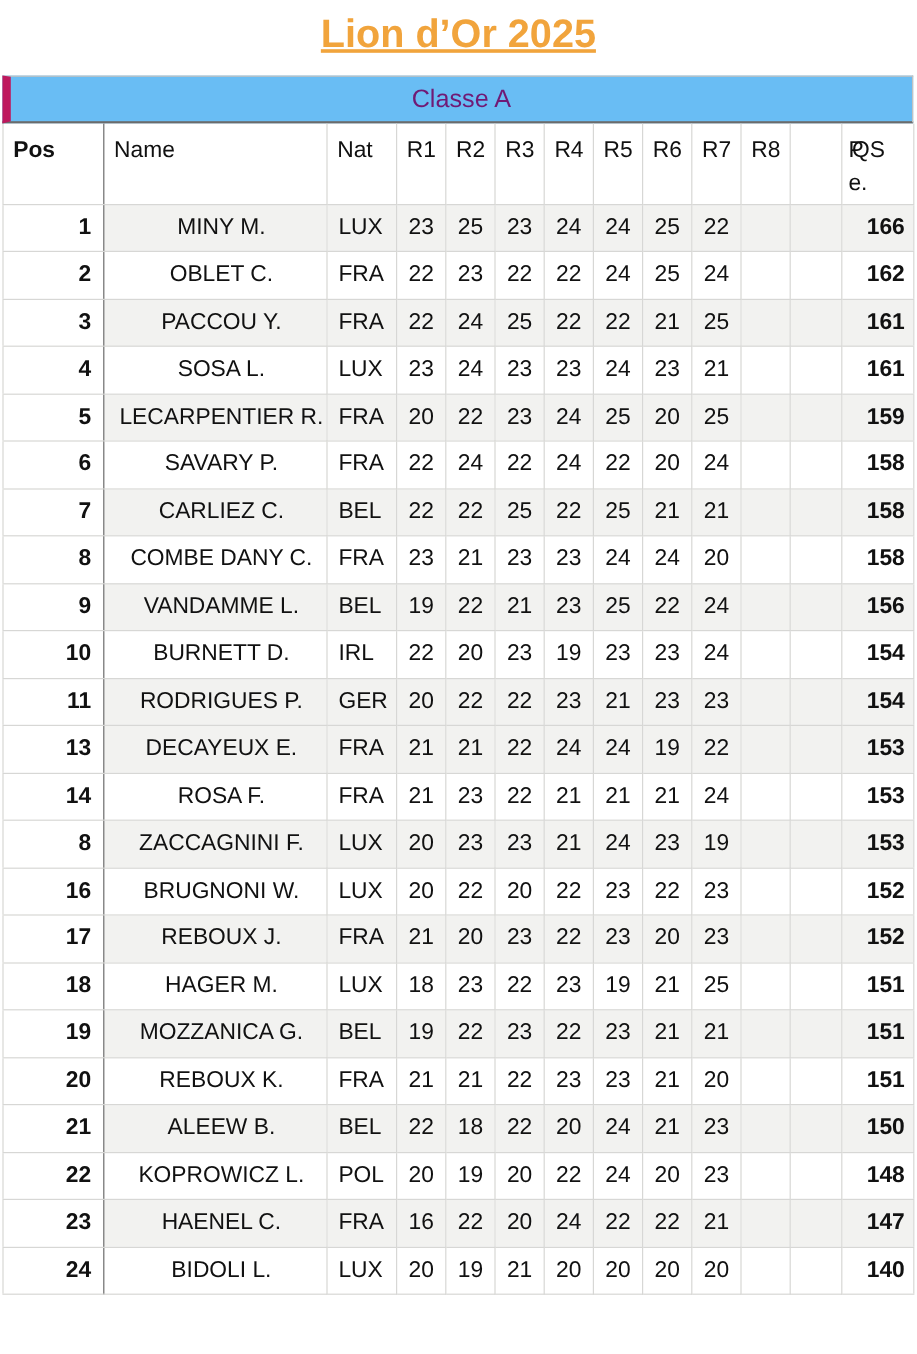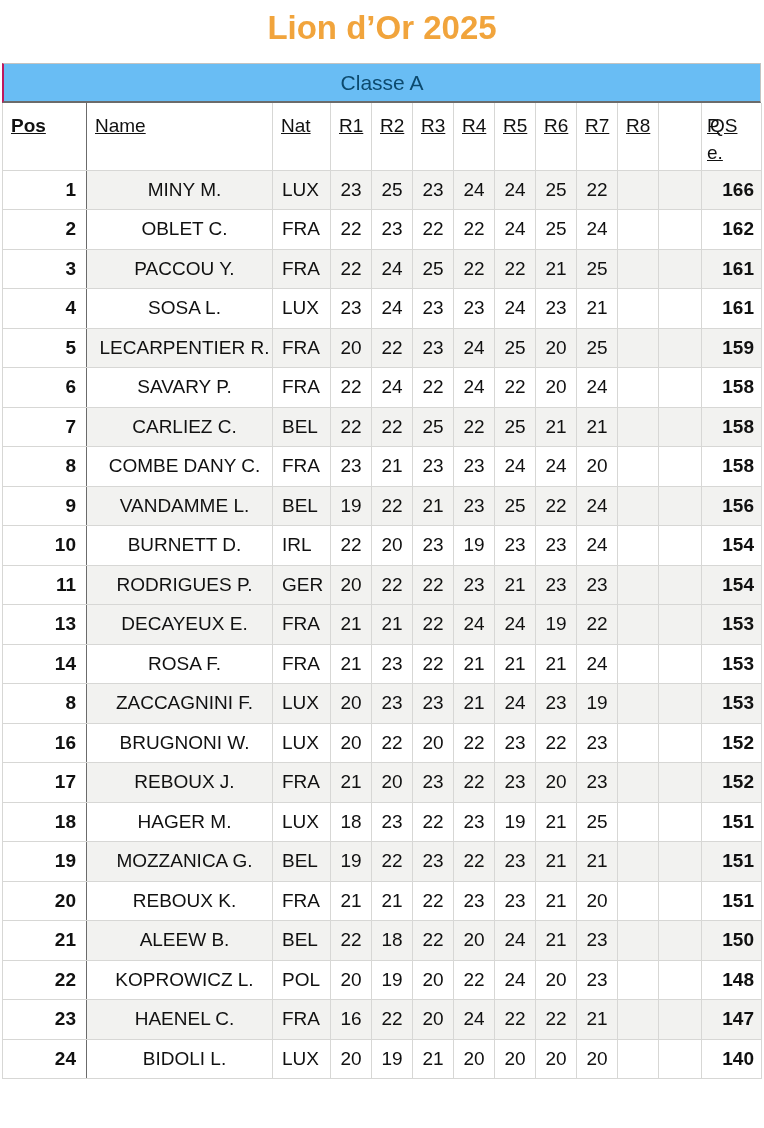--- a/index.html
+++ b/index.html
@@ -25,53 +25,54 @@
   }
   .page-title {
     margin: 0;
     padding-top: 9px;
     height: 63px;
     text-align: center;
     font-size: 33px;
     font-weight: bold;
     color: var(--title-orange, #F1A43C);
     letter-spacing: 0px;
+    text-decoration: underline;
   }
   .table-wrap {
     margin: 0 3px 0 2px; 
   }
   .classe-band {
     height: 40px;
     background: var(--band-blue, #69BDF4);
     border-top: 1px solid #c3c3c1;
-    border-left: 2px solid #be185d;
+    border-left: 7px solid #be185d;
     border-right: 1px solid #c3c3c1;
     border-bottom: 2px solid var(--border-dark, #6B6B6B);
     text-align: center;
     font-size: 21px;
     line-height: 37px;
-    color: #0c4a6e;
+    color: #701a75;
   }
   table.results {
     width: 759px;
     border-collapse: collapse;
     table-layout: fixed;
     border-left: 1px solid var(--border-light, #D7D7D5);
     border-right: 1px solid var(--border-light, #D7D7D5);
     border-bottom: 1px solid var(--border-light, #D7D7D5);
     font-size: 19px;
   }
   col.c-pos  { width: 84px; }
   col.c-name { width: 186px; }
   col.c-nat  { width: 58px; }
   col.c-r    { width: 41px; }
   col.c-pe   { width: 43px; }
   col.c-qs   { width: 60px; }
 
-  thead tr { height: 67px; text-decoration: underline; }
+  thead tr { height: 67px; }
   th {
     background: #ffffff;
     font-weight: normal;
     text-align: left;
     vertical-align: top;
     padding: 10px 0 0 8px;
     border-right: 1px solid var(--border-light, #D7D7D5);
     border-bottom: 1px solid var(--border-light, #D7D7D5);
     line-height: 1.4;
   }

